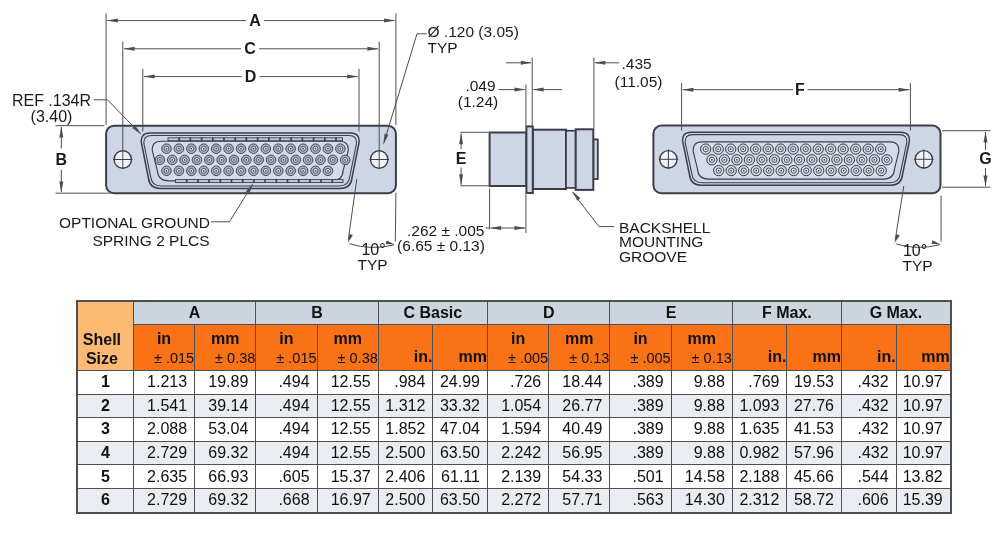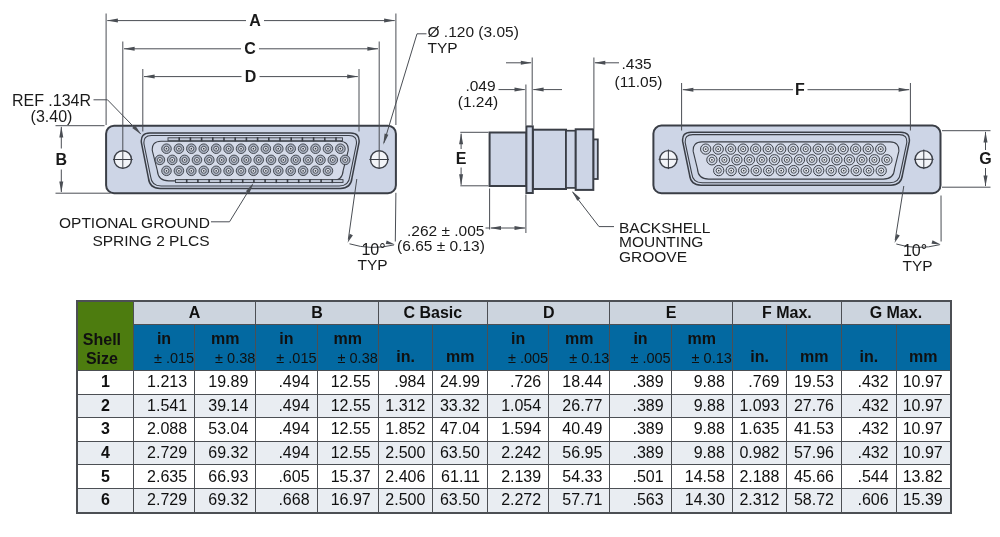--- a/index.html
+++ b/index.html
@@ -1,25 +1,25 @@
 <!DOCTYPE html>
 <html><head><meta charset="utf-8">
 <style>
 html,body{margin:0;padding:0;background:#ffffff;}
 #page{position:relative;width:1000px;height:537px;font-family:"Liberation Sans",sans-serif;overflow:hidden;}
 svg text{font-family:"Liberation Sans",sans-serif;}
 #tbl{position:absolute;left:76px;top:300px;border-collapse:collapse;table-layout:fixed;}
 #tbl td,#tbl th{border:1px solid #4c4f54;padding:0;font-size:16px;color:#101010;overflow:hidden;white-space:nowrap;}
 #tbl{border:2px solid #4c4f54;}
 #tbl .h1{background:#ccd4de;font-weight:bold;text-align:center;height:22px;}
-#tbl .h2{background:#0369a1;text-align:center;vertical-align:bottom;height:41px;padding-bottom:3px;}
+#tbl .h2{background:#f97316;text-align:center;vertical-align:bottom;height:41px;padding-bottom:3px;}
 #tbl .h2 .l1{font-weight:bold;font-size:16px;line-height:20px;}
 #tbl .h2 .l2{font-size:14.5px;line-height:18px;margin-left:20px;}
-#tbl .h2.single{font-weight:bold;font-size:16px;padding-bottom:4px;}
-#tbl .shs{background:#4d7c0f;font-weight:bold;text-align:center;font-size:16px;line-height:19px;vertical-align:bottom;padding-bottom:2px;}
+#tbl .h2.single{font-weight:bold;font-size:16px;padding-bottom:4px;text-align:right;}
+#tbl .shs{background:#fdba74;font-weight:bold;text-align:center;font-size:16px;line-height:19px;vertical-align:bottom;padding-bottom:2px;}
 #tbl td.sh{font-weight:bold;text-align:center;}
 #tbl tr.r td{height:22.6px;}
 #tbl td{text-align:right;padding-right:7px;}
 #tbl td.sh,#tbl .h1,#tbl .h2{padding-right:0;text-align:center;}
 #tbl tr.alt td{background:#e9edf2;}
 </style></head>
 <body>
 <div id="page">
 <svg width="1000" height="300" viewBox="0 0 1000 300">
 <rect x="106.1" y="125.7" width="289.8" height="67.5" rx="8" fill="#cdd5e6" stroke="#3a3e46" stroke-width="2.0"></rect>

